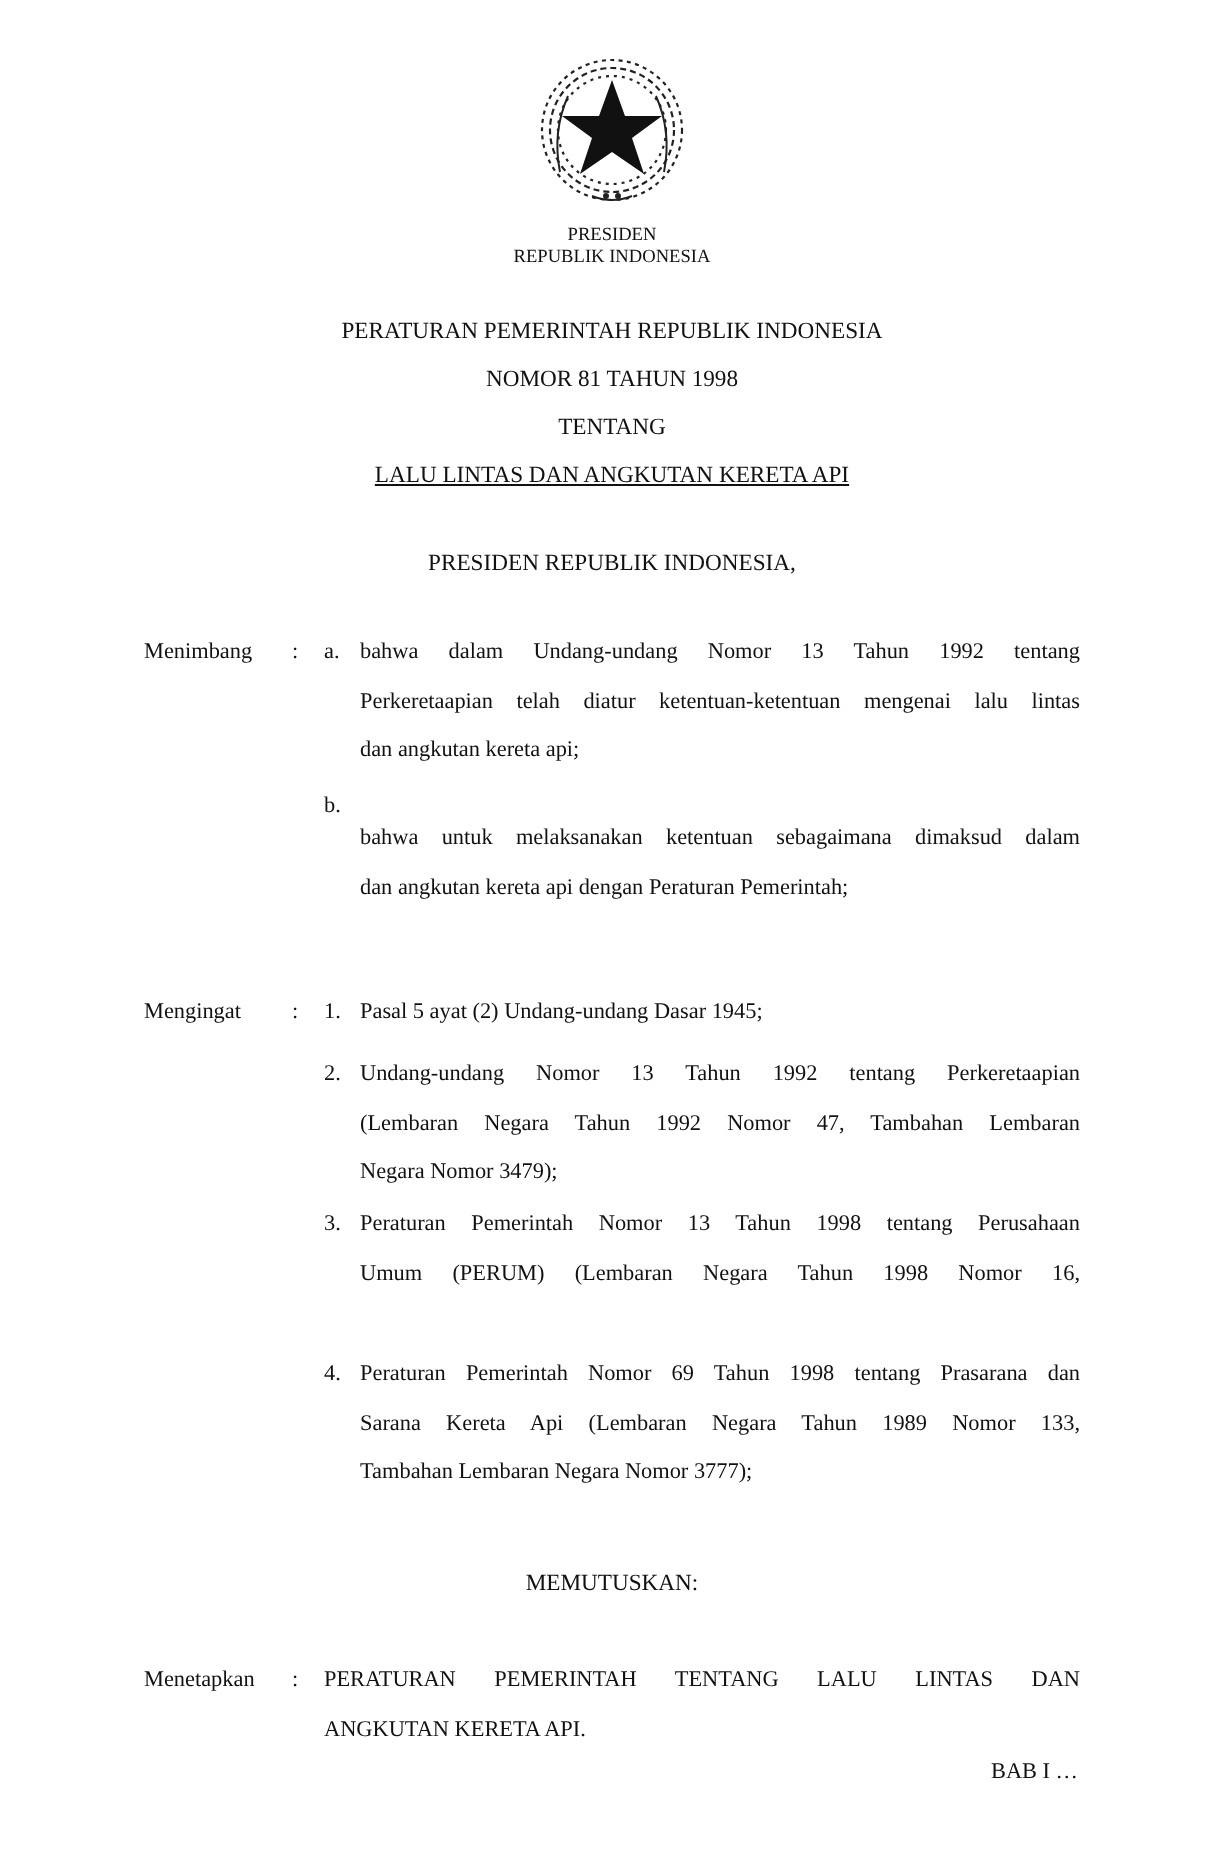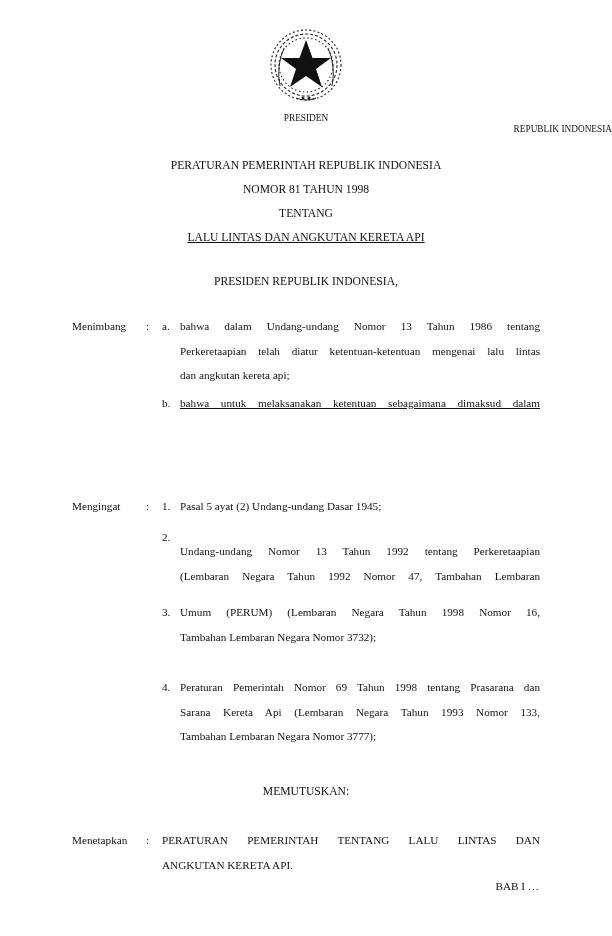--- a/index.html
+++ b/index.html
@@ -35,68 +35,70 @@
     </g>
     <polygon fill="#111" points="40,14 46.5,32 65,32 50,43 56,61 40,50 24,61 30,43 15,32 33.5,32"></polygon>
     <g fill="#222">
       <circle cx="37" cy="72" r="1.5"></circle>
       <circle cx="43" cy="72" r="1.5"></circle>
     </g>
   </svg>
 </div>
 
 <div class="abs center hdr-small" style="top:113px;">PRESIDEN</div>
-<div class="abs center hdr-small" style="top:124px;text-align:right;">REPUBLIK INDONESIA</div>
+<div class="abs center hdr-small" style="top:124px;">REPUBLIK INDONESIA</div>
 
 <div class="abs center title-line" style="top:159px;">PERATURAN PEMERINTAH REPUBLIK INDONESIA</div>
 <div class="abs center title-line" style="top:183px;">NOMOR 81 TAHUN 1998</div>
 <div class="abs center title-line" style="top:207px;">TENTANG</div>
 <div class="abs center title-line" style="top:231px;text-decoration:underline;">LALU LINTAS DAN ANGKUTAN KERETA API</div>
 
 <div class="abs center title-line" style="top:275px;">PRESIDEN REPUBLIK INDONESIA,</div>
 
 <div class="abs label" style="top:320px;">Menimbang</div>
 <div class="abs colon" style="top:320px;">:</div>
 
 <div class="abs marker" style="top:320px;">a.</div>
 <div class="abs para" style="top:314px;">
-  <div class="justify-full">bahwa dalam Undang-undang Nomor 13 Tahun 1986 tentang</div>
+  <div class="justify-full">bahwa dalam Undang-undang Nomor 13 Tahun 1992 tentang</div>
   <div class="justify-full">Perkeretaapian telah diatur ketentuan-ketentuan mengenai lalu lintas</div>
   <div>dan angkutan kereta api;</div>
 </div>
 
 <div class="abs marker" style="top:397px;">b.</div>
-<div class="abs para" style="top:391px;text-decoration:underline;">
+<div class="abs para" style="top:407px;">
   <div class="justify-full">bahwa untuk melaksanakan ketentuan sebagaimana dimaksud dalam</div>
+  <div>dan angkutan kereta api dengan Peraturan Pemerintah;</div>
 </div>
 
 <div class="abs label" style="top:500px;">Mengingat</div>
 <div class="abs colon" style="top:500px;">:</div>
 
 <div class="abs marker" style="top:500px;">1.</div>
 <div class="abs para" style="top:494px;">
   <div>Pasal 5 ayat (2) Undang-undang Dasar 1945;</div>
 </div>
 
 <div class="abs marker" style="top:531px;">2.</div>
-<div class="abs para" style="top:539px;">
+<div class="abs para" style="top:525px;">
   <div class="justify-full">Undang-undang Nomor 13 Tahun 1992 tentang Perkeretaapian</div>
   <div class="justify-full">(Lembaran Negara Tahun 1992 Nomor 47, Tambahan Lembaran</div>
+  <div>Negara Nomor 3479);</div>
 </div>
 
 <div class="abs marker" style="top:606px;">3.</div>
 <div class="abs para" style="top:600px;">
+  <div class="justify-full">Peraturan Pemerintah Nomor 13 Tahun 1998 tentang Perusahaan</div>
   <div class="justify-full">Umum (PERUM) (Lembaran Negara Tahun 1998 Nomor 16,</div>
-  <div>Tambahan Lembaran Negara Nomor 3732);</div>
 </div>
 
 <div class="abs marker" style="top:681px;">4.</div>
 <div class="abs para" style="top:675px;">
   <div class="justify-full">Peraturan Pemerintah Nomor 69 Tahun 1998 tentang Prasarana dan</div>
-  <div class="justify-full">Sarana Kereta Api (Lembaran Negara Tahun 1993 Nomor 133,</div>
+  <div class="justify-full">Sarana Kereta Api (Lembaran Negara Tahun 1989 Nomor 133,</div>
   <div>Tambahan Lembaran Negara Nomor 3777);</div>
 </div>
 
 <div class="abs center title-line" style="top:785px;">MEMUTUSKAN:</div>
 
 <div class="abs label" style="top:834px;">Menetapkan</div>
 <div class="abs colon" style="top:834px;">:</div>
 <div class="abs menetapkan-text" style="top:828px;">
   <div class="justify-full">PERATURAN PEMERINTAH TENTANG LALU LINTAS DAN</div>
   <div>ANGKUTAN KERETA API.</div>

